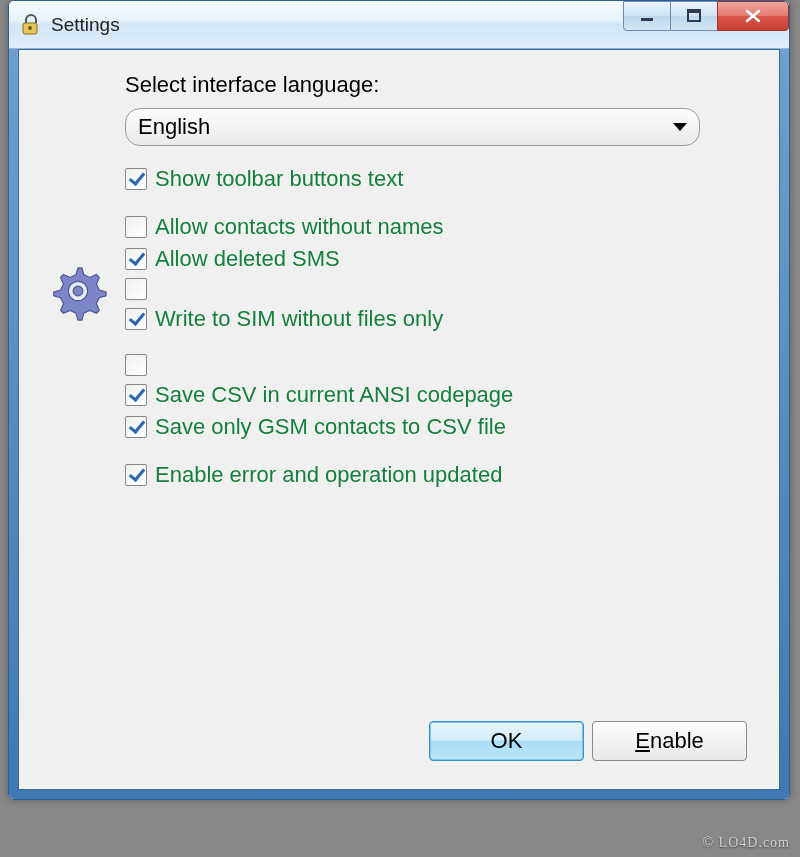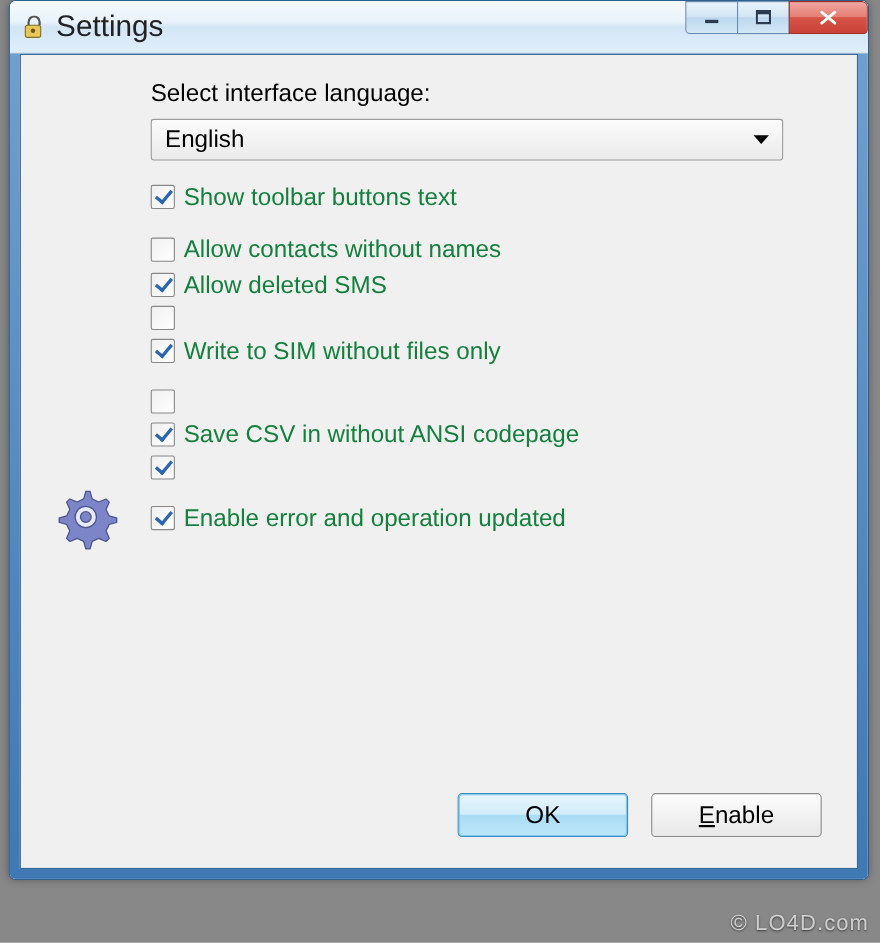--- a/index.html
+++ b/index.html
@@ -38,21 +38,21 @@
     }
     .titlebar-icon {
       width: 24px;
       height: 24px;
       margin-right: 8px;
       display: flex;
       align-items: center;
       justify-content: center;
     }
     .title-text {
-      font-size: 27px;
+      font-size: 19px;
       color: #222;
       font-weight: 400;
     }
     .win-controls {
       position: absolute;
       right: 0px;
       top: 0px;
       display: flex;
     }
     .win-btn {
@@ -86,43 +86,42 @@
     .client-area {
       background: #f0f0f0;
       width: 100%;
       height: 100%;
       padding: 22px 28px;
       position: relative;
       border: 1px solid #3a6a9a;
     }
     .content-row {
       display: flex;
-      align-items: flex-end;
-      gap: 12px;
+      align-items: center;
     }
     .gear-icon-wrap {
       width: 70px;
       flex-shrink: 0;
       padding-top: 4px;
     }
     .main-content {
       flex: 1;
       padding-left: 8px;
     }
     .lang-label {
       font-size: 22px;
       color: #000;
       margin-bottom: 10px;
     }
     .combobox {
       width: 575px;
       height: 38px;
       background: linear-gradient(to bottom, #fcfcfc, #eaeaea);
       border: 1px solid #9c9c9c;
-      border-radius: 3px;
+      border-radius: 15px;
       display: flex;
       align-items: center;
       padding: 0 12px;
       justify-content: space-between;
       margin-bottom: 20px;
       font-size: 22px;
       cursor: default;
     }
     .combobox .arrow {
       width: 0;
@@ -160,21 +159,21 @@
       height: 12px;
       border: solid #2965b0;
       border-width: 0 3px 3px 0;
       transform: rotate(40deg) translate(-1px, -2px);
     }
     .button-row {
       position: absolute;
       bottom: 28px;
       right: 32px;
       display: flex;
-      gap: 21px;
+      gap: 8px;
     }
     .btn {
       width: 155px;
       height: 40px;
       border: 1px solid #8a8a8a;
       background: linear-gradient(to bottom, #fdfdfd, #e8e8e8);
       border-radius: 4px;
       display: flex;
       align-items: center;
       justify-content: center;
@@ -188,22 +187,22 @@
       box-shadow: 0 0 0 1px #7cc6ef inset;
     }
     .underline-first::first-letter {
       text-decoration: underline;
     }
     .watermark {
       position: absolute;
       right: 10px;
       bottom: 6px;
       color: rgba(255,255,255,0.7);
-      font-size: 20px;
-      font-family: Liberation Sans, sans-serif;
+      font-size: 14px;
+      font-family: Liberation Serif, serif;
       letter-spacing: 1px;
       text-shadow: 0 1px 2px rgba(0,0,0,0.6);
       text-align: right;
     }
   </style>
 </head>
 <body>
 
 <div class="window">
   <div class="titlebar">
@@ -277,24 +276,25 @@
                   <div class="checkbox checked"></div>
                   <span>Write to SIM without files only</span>
                 </div>
               </div>
               <div class="checkbox-group">
                 <div class="checkbox-row">
                   <div class="checkbox"></div>
                 </div>
                 <div class="checkbox-row">
                   <div class="checkbox checked"></div>
-                  <span>Save CSV in without ANSI codepage</span>
-                </div>
-                <div class="checkbox-row">
-                  <div class="checkbox checked"></div>
+                  <span>Save CSV in current ANSI codepage</span>
+                </div>
+                <div class="checkbox-row">
+                  <div class="checkbox checked"></div>
+                  <span>Save only GSM contacts to CSV file</span>
                 </div>
               </div>
               <div class="checkbox-group">
                 <div class="checkbox-row">
                   <div class="checkbox checked"></div>
                   <span>Enable error and operation updated</span>
                 </div>
               </div>
             </div>
         </div>

